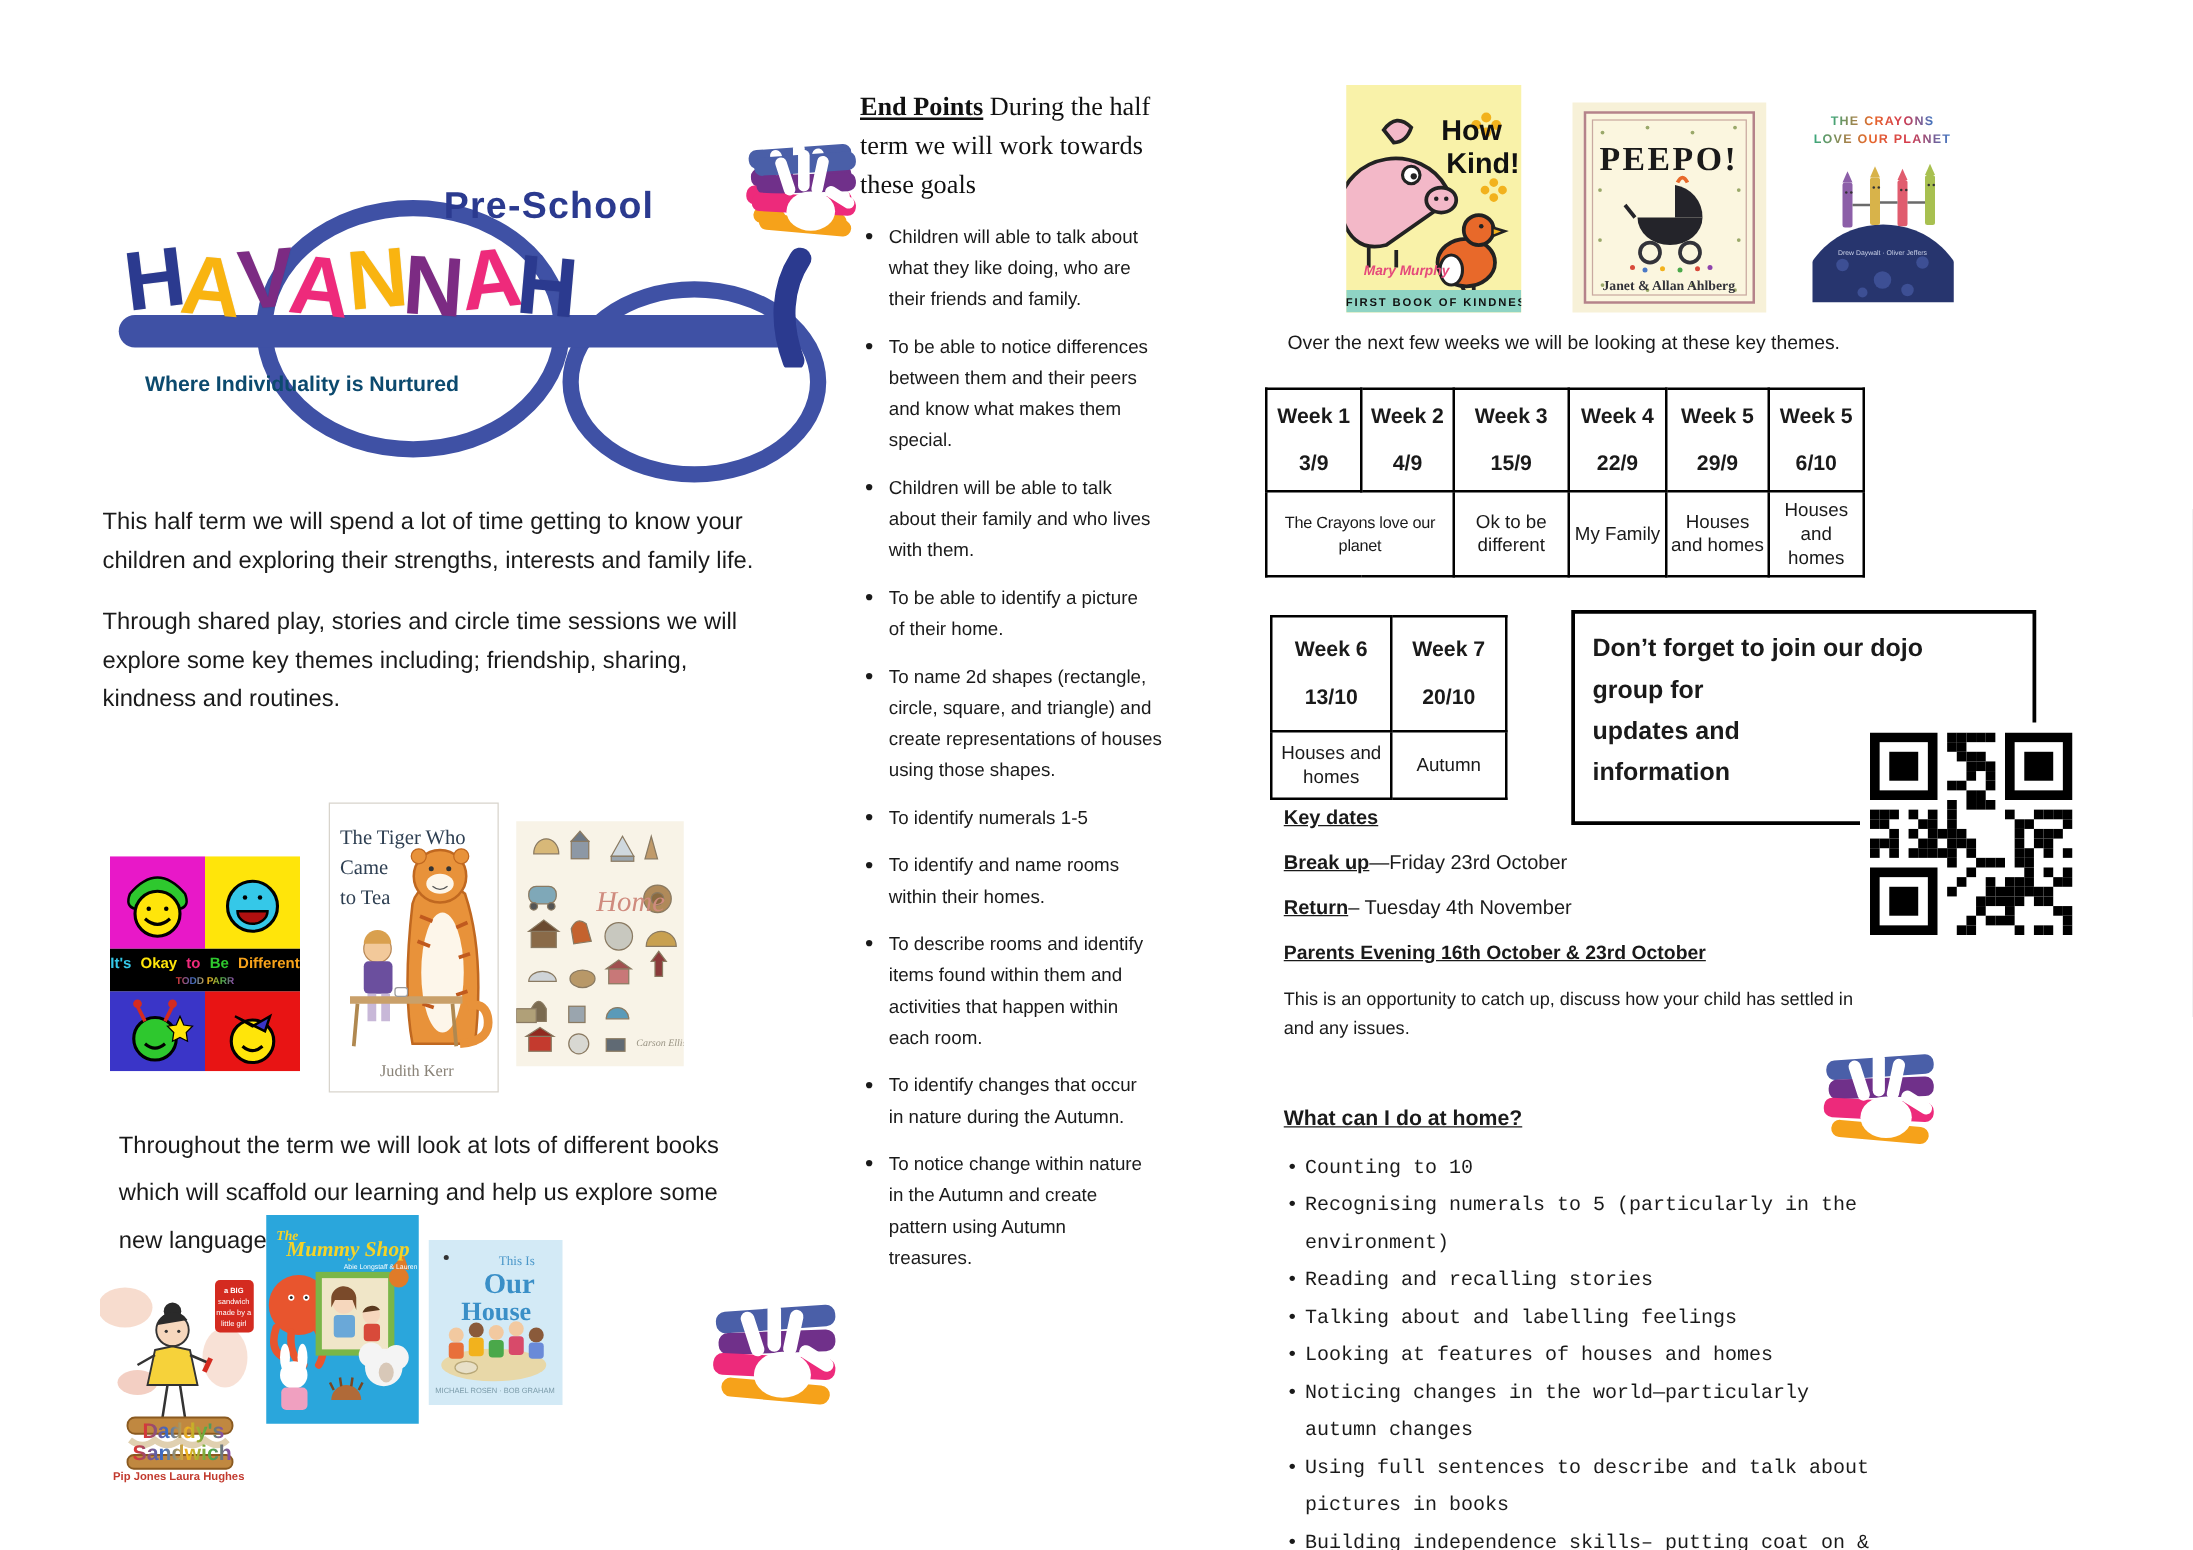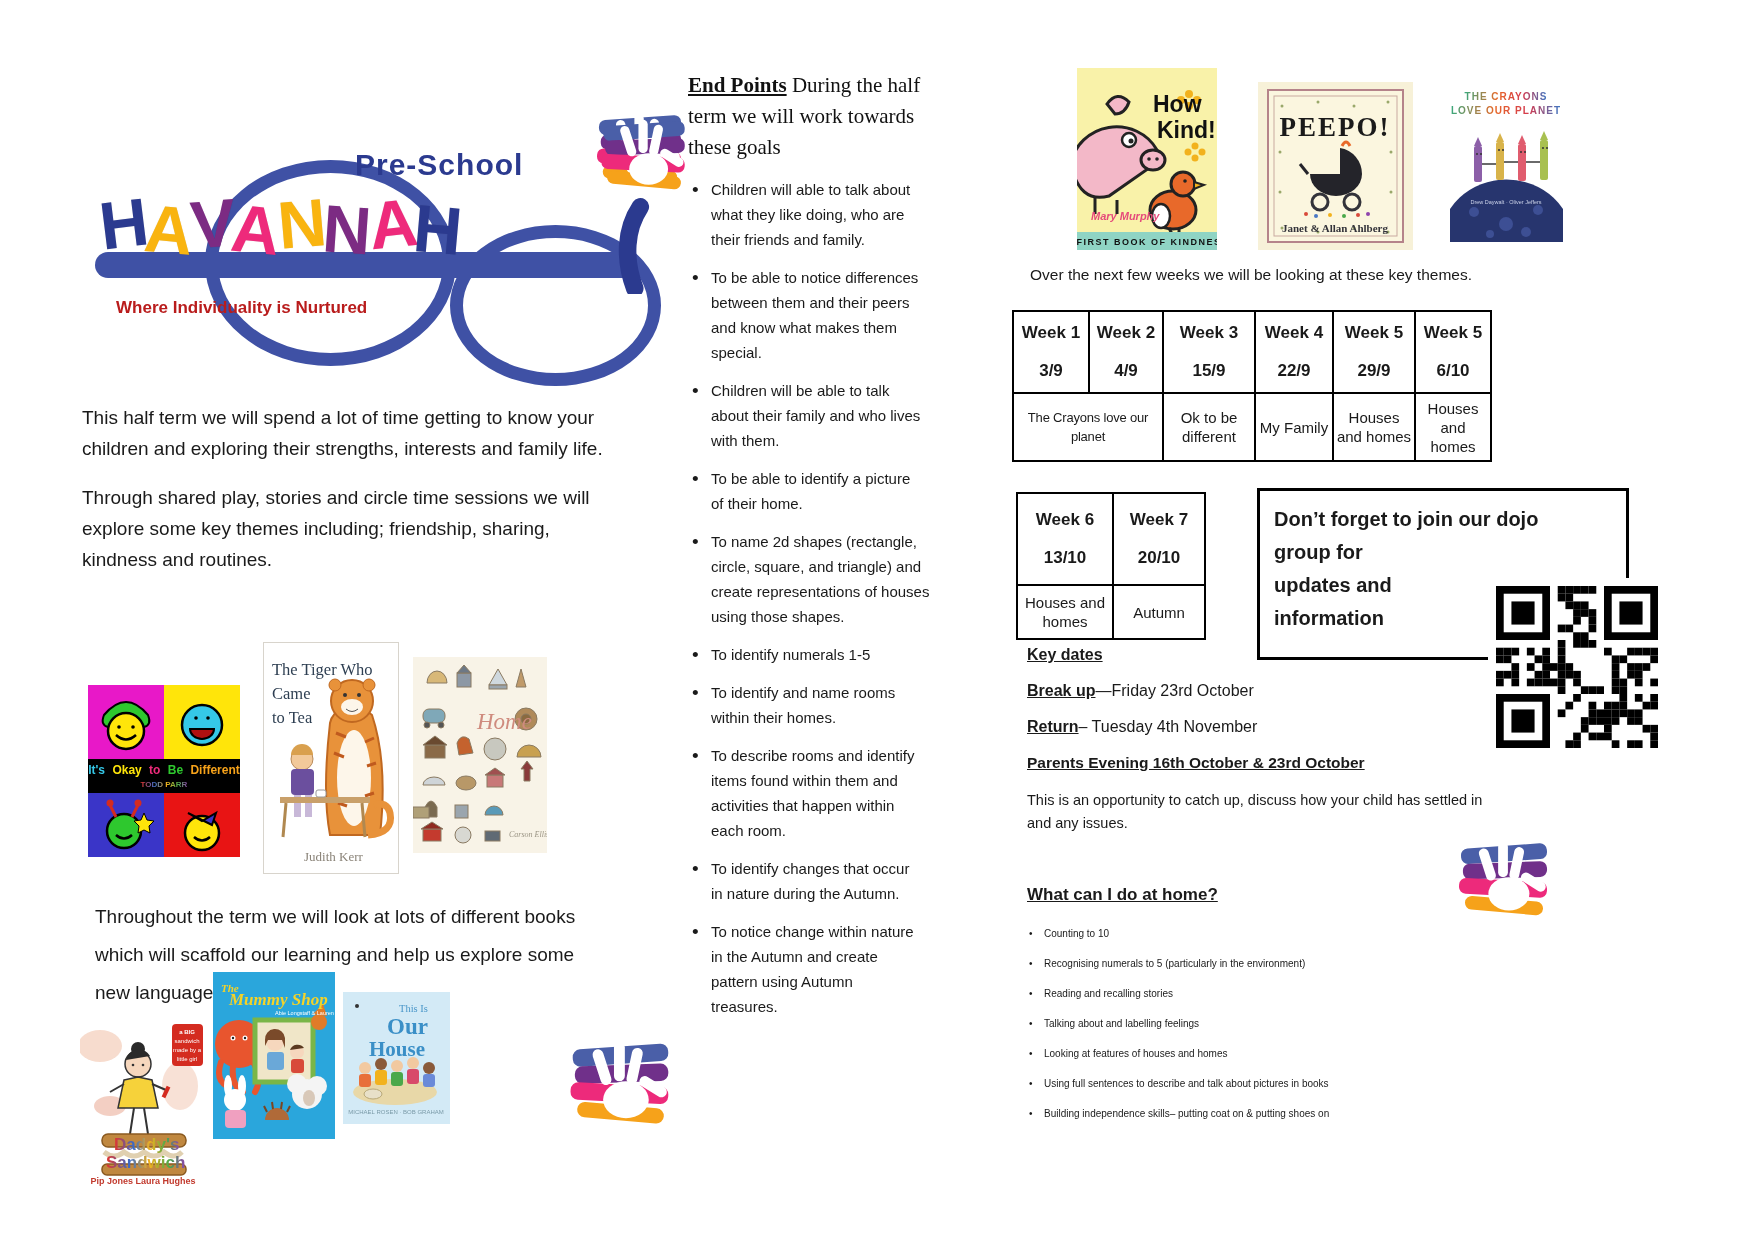--- a/index.html
+++ b/index.html
@@ -7,21 +7,21 @@
         font-family:"Liberation Sans",sans-serif;color:#1a1a1a;margin:0 auto;}
   .abs{position:absolute;}
 
   
   .logo-circle{position:absolute;border:13px solid #3f51a5;border-radius:50%;}
   .logo-bar{position:absolute;background:#3f51a5;border-radius:13px;}
   .logo-word{position:absolute;display:flex;align-items:flex-end;}
   .logo-letter{font-weight:900;font-size:67px;line-height:1;display:inline-block;
                margin-right:-3px;text-shadow:0 0 1px rgba(0,0,0,.15);}
   .preschool{font-size:30px;font-weight:700;color:#2b3a8f;letter-spacing:1px;}
-  .tagline{font-size:17px;font-weight:700;color:#b91c1c;}
+  .tagline{font-size:17px;font-weight:700;color:#0c4a6e;}
 
   
   .intro p{margin:0 0 18px 0;font-size:19px;line-height:31px;white-space:pre-line;}
   .para3{font-size:19px;line-height:38px;white-space:pre-line;}
 
   
   .ep-head{font-family:"Liberation Serif",serif;font-size:21px;line-height:31px;
            white-space:pre-line;color:#111;}
   .ep-label{font-weight:700;text-decoration:underline;}
   .ep-list{margin-top:14px;}
@@ -42,21 +42,21 @@
 
   .dojo-box{border:3px solid #000;padding:12px 14px;font-size:20px;font-weight:700;
             line-height:33px;white-space:pre-line;}
   .qr-wrap{background:#fff;padding:8px;}
 
   .kd{font-size:16px;line-height:20px;}
   .kd .h{font-weight:700;text-decoration:underline;font-size:16px;}
   .kd-row{margin-bottom:16px;}
   .kd-note{font-size:14.5px;line-height:23px;white-space:pre-line;margin-top:12px;}
   .home-head{font-weight:700;text-decoration:underline;font-size:17px;margin-bottom:14px;}
-  .hblt{position:relative;padding-left:17px;font-size:10px;line-height:30px;}
+  .hblt{position:relative;padding-left:17px;font-size:16px;line-height:30px;font-family:Liberation Mono, monospace;}
   .hblt::before{content:"•";position:absolute;left:2px;top:0;}
 
   
   .cover{position:absolute;}
   .cover svg{display:block;}
 </style>
 </head>
 <body>
 
 <div class="page">
@@ -687,20 +687,21 @@
 and any issues.</div>
   </div>
 
   <div class="abs" style="left:1027px;top:885px;width:470px;">
     <div class="home-head">What can I do at home?</div>
     <div class="hblt">Counting to 10</div>
     <div class="hblt">Recognising numerals to 5 (particularly in the  environment)</div>
     <div class="hblt">Reading and recalling  stories</div>
     <div class="hblt">Talking about and labelling feelings</div>
     <div class="hblt">Looking at features of houses and homes</div>
+    <div class="hblt">Noticing changes in the world—particularly autumn changes</div>
     <div class="hblt">Using full sentences to describe and talk about pictures in books</div>
     <div class="hblt">Building independence skills– putting coat on &amp; putting shoes on</div>
   </div>
 
   <svg class="abs" style="left:1445px;top:840px;" width="118" height="90" viewBox="0 0 100 92">
       <use href="#hand-logo"></use>
     </svg>
 
 </div>
 

